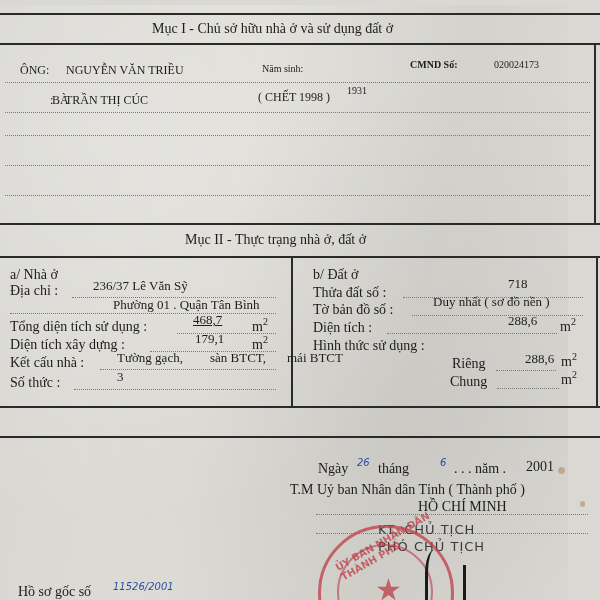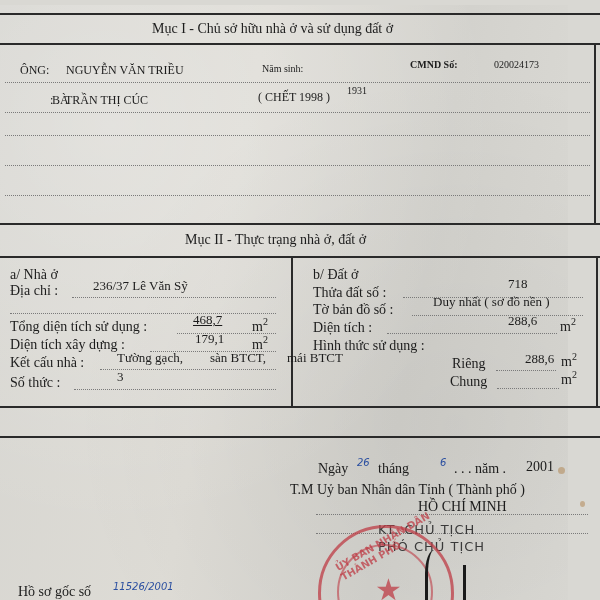--- a/index.html
+++ b/index.html
@@ -76,20 +76,21 @@
   <div class="hline" style="left:0;top:218px;width:600px;"></div>
   <div class="t s14" style="left:185px;top:228px;">Mục II - Thực trạng nhà ở, đất ở</div>
   <div class="hline" style="left:0;top:251px;width:600px;"></div>
   <div class="vline" style="left:291px;top:251px;height:150px;"></div>
   <div class="vline" style="left:596px;top:251px;height:150px;"></div>
 
   <div class="t s14" style="left:10px;top:263px;">a/ Nhà ở</div>
   <div class="t s14" style="left:10px;top:279px;">Địa chỉ :</div>
   <div class="t s13" style="left:93px;top:274px;">236/37  Lê Văn Sỹ</div>
   <div class="dots" style="left:72px;top:292px;width:204px;"></div>
+  <div class="t s13" style="left:113px;top:293px;">Phường 01 .  Quận Tân Bình</div>
   <div class="dots" style="left:10px;top:308px;width:266px;"></div>
 
   <div class="t s14" style="left:10px;top:315px;">Tổng diện tích sử dụng :</div>
   <div class="t s13" style="left:193px;top:308px;text-decoration:underline;">468,7</div>
   <div class="t s14" style="left:252px;top:315px;"><span>m</span><sup>2</sup></div>
   <div class="dots" style="left:177px;top:328px;width:99px;"></div>
 
   <div class="t s14" style="left:10px;top:333px;">Diện tích xây dựng :</div>
   <div class="t s13" style="left:195px;top:327px;">179,1</div>
   <div class="t s14" style="left:252px;top:333px;"><span>m</span><sup>2</sup></div>

